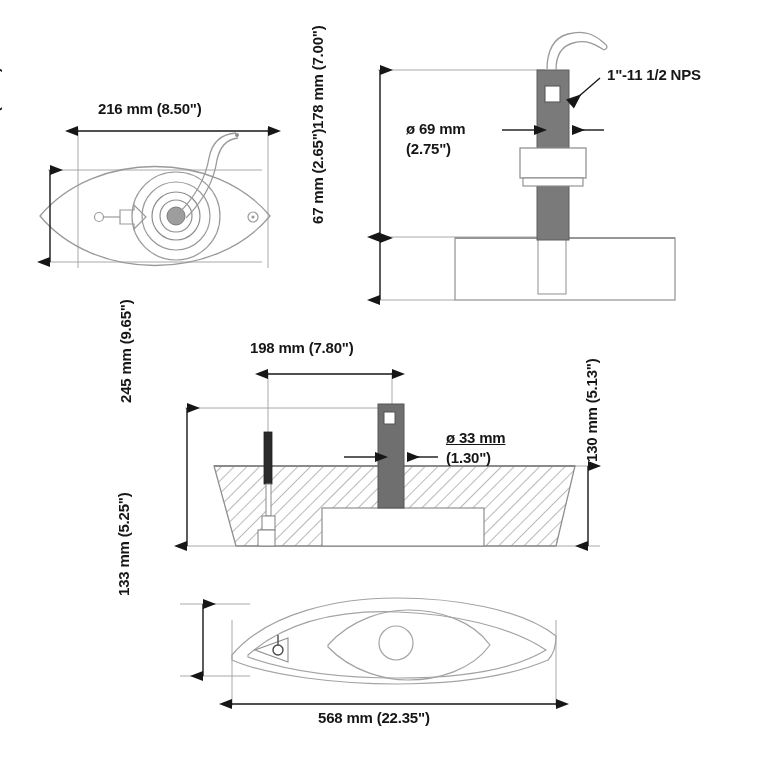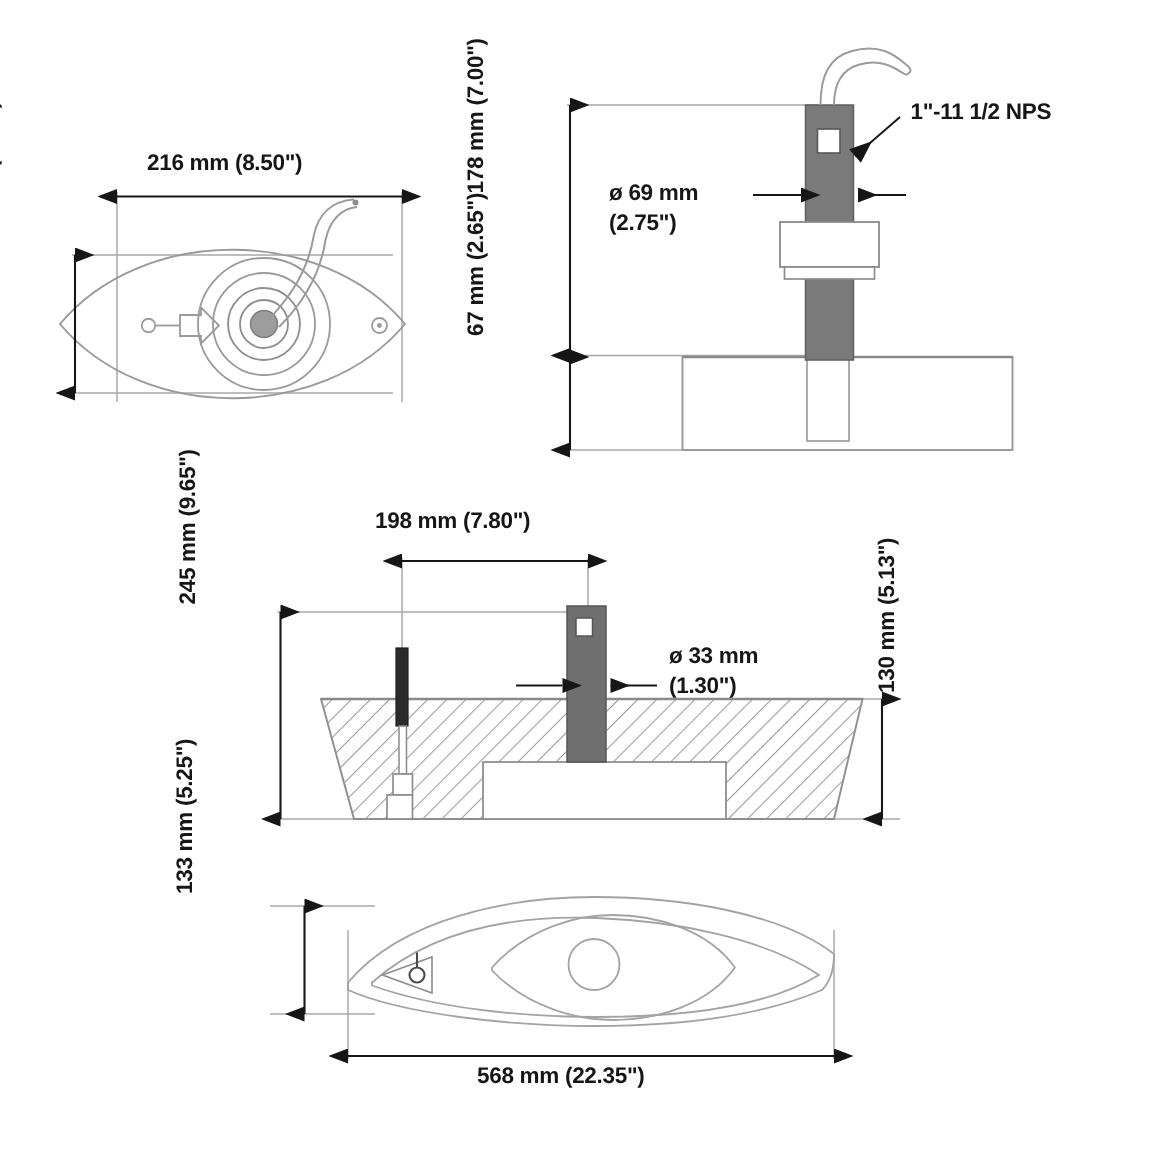--- a/index.html
+++ b/index.html
@@ -201,19 +201,19 @@
 
   <div class="lbl vert" style="left:326px;top:152px;height:150px;">178 mm (7.00")</div>
   <div class="lbl vert" style="left:326px;top:236px;height:120px;">67 mm (2.65")</div>
   <div class="lbl" style="left:406px;top:120px;text-align:center;">ø 69 mm</div>
   <div class="lbl" style="left:406px;top:140px;">(2.75")</div>
   <div class="lbl" style="left:607px;top:66px;">1"-11 1/2 NPS</div>
 
   <div class="lbl" style="left:250px;top:339px;">198 mm (7.80")</div>
   <div class="lbl vert" style="left:134px;top:416px;height:130px;">245 mm (9.65")</div>
   <div class="lbl vert" style="left:600px;top:462px;height:96px;">130 mm (5.13")</div>
-  <div class="lbl" style="left:446px;top:429px;">ø 33 mm</div>
+  <div class="lbl" style="left:446px;top:429px;text-decoration:underline;">ø 33 mm</div>
   <div class="lbl" style="left:446px;top:449px;">(1.30")</div>
 
   <div class="lbl vert" style="left:132px;top:596px;height:88px;">133 mm (5.25")</div>
   <div class="lbl" style="left:318px;top:709px;">568 mm (22.35")</div>
 
 </div>
 
 </body></html>

